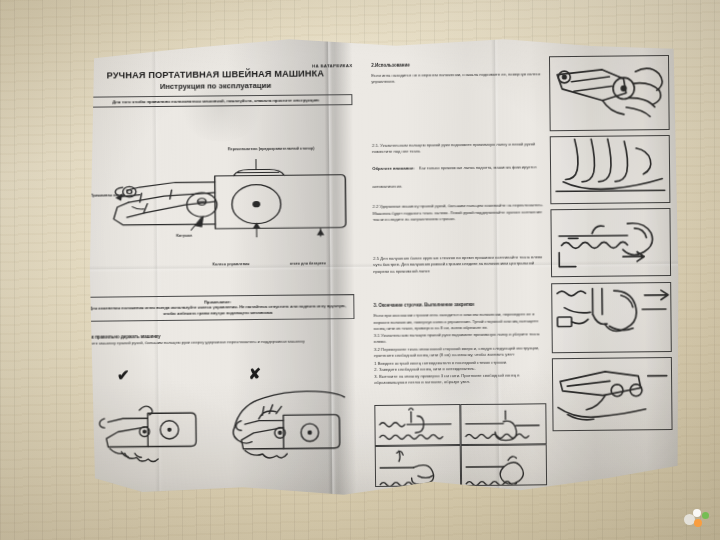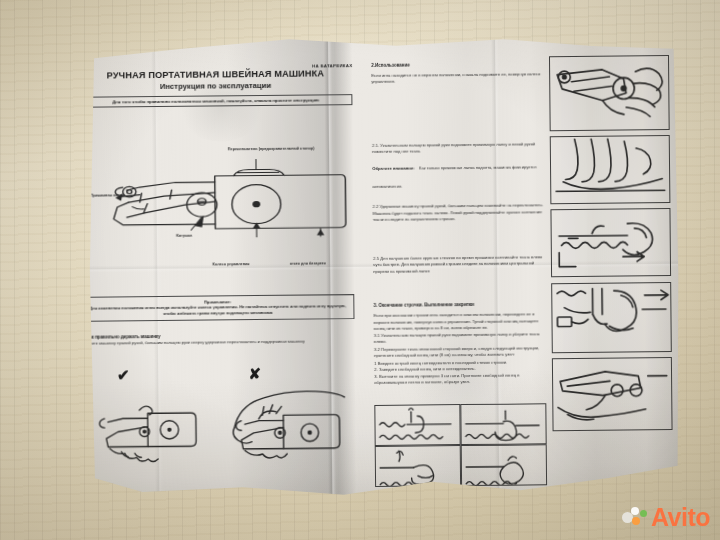--- a/index.html
+++ b/index.html
@@ -443,14 +443,13 @@
 
 <div class="vignette"></div>
 
 <div id="watermark">
   <div class="wm-dots">
     <i style="left:0;top:6px;width:11px;height:11px;background:#e8e6e0;"></i>
     <i style="left:9px;top:1px;width:8px;height:8px;background:#ffffff;"></i>
     <i style="left:10px;top:11px;width:8px;height:8px;background:#ff9d3a;"></i>
     <i style="left:18px;top:4px;width:7px;height:7px;background:#6fbf4f;"></i>
   </div>
-  <span class="wm-text">Avito</span>
 </div>
 
 </body></html>

